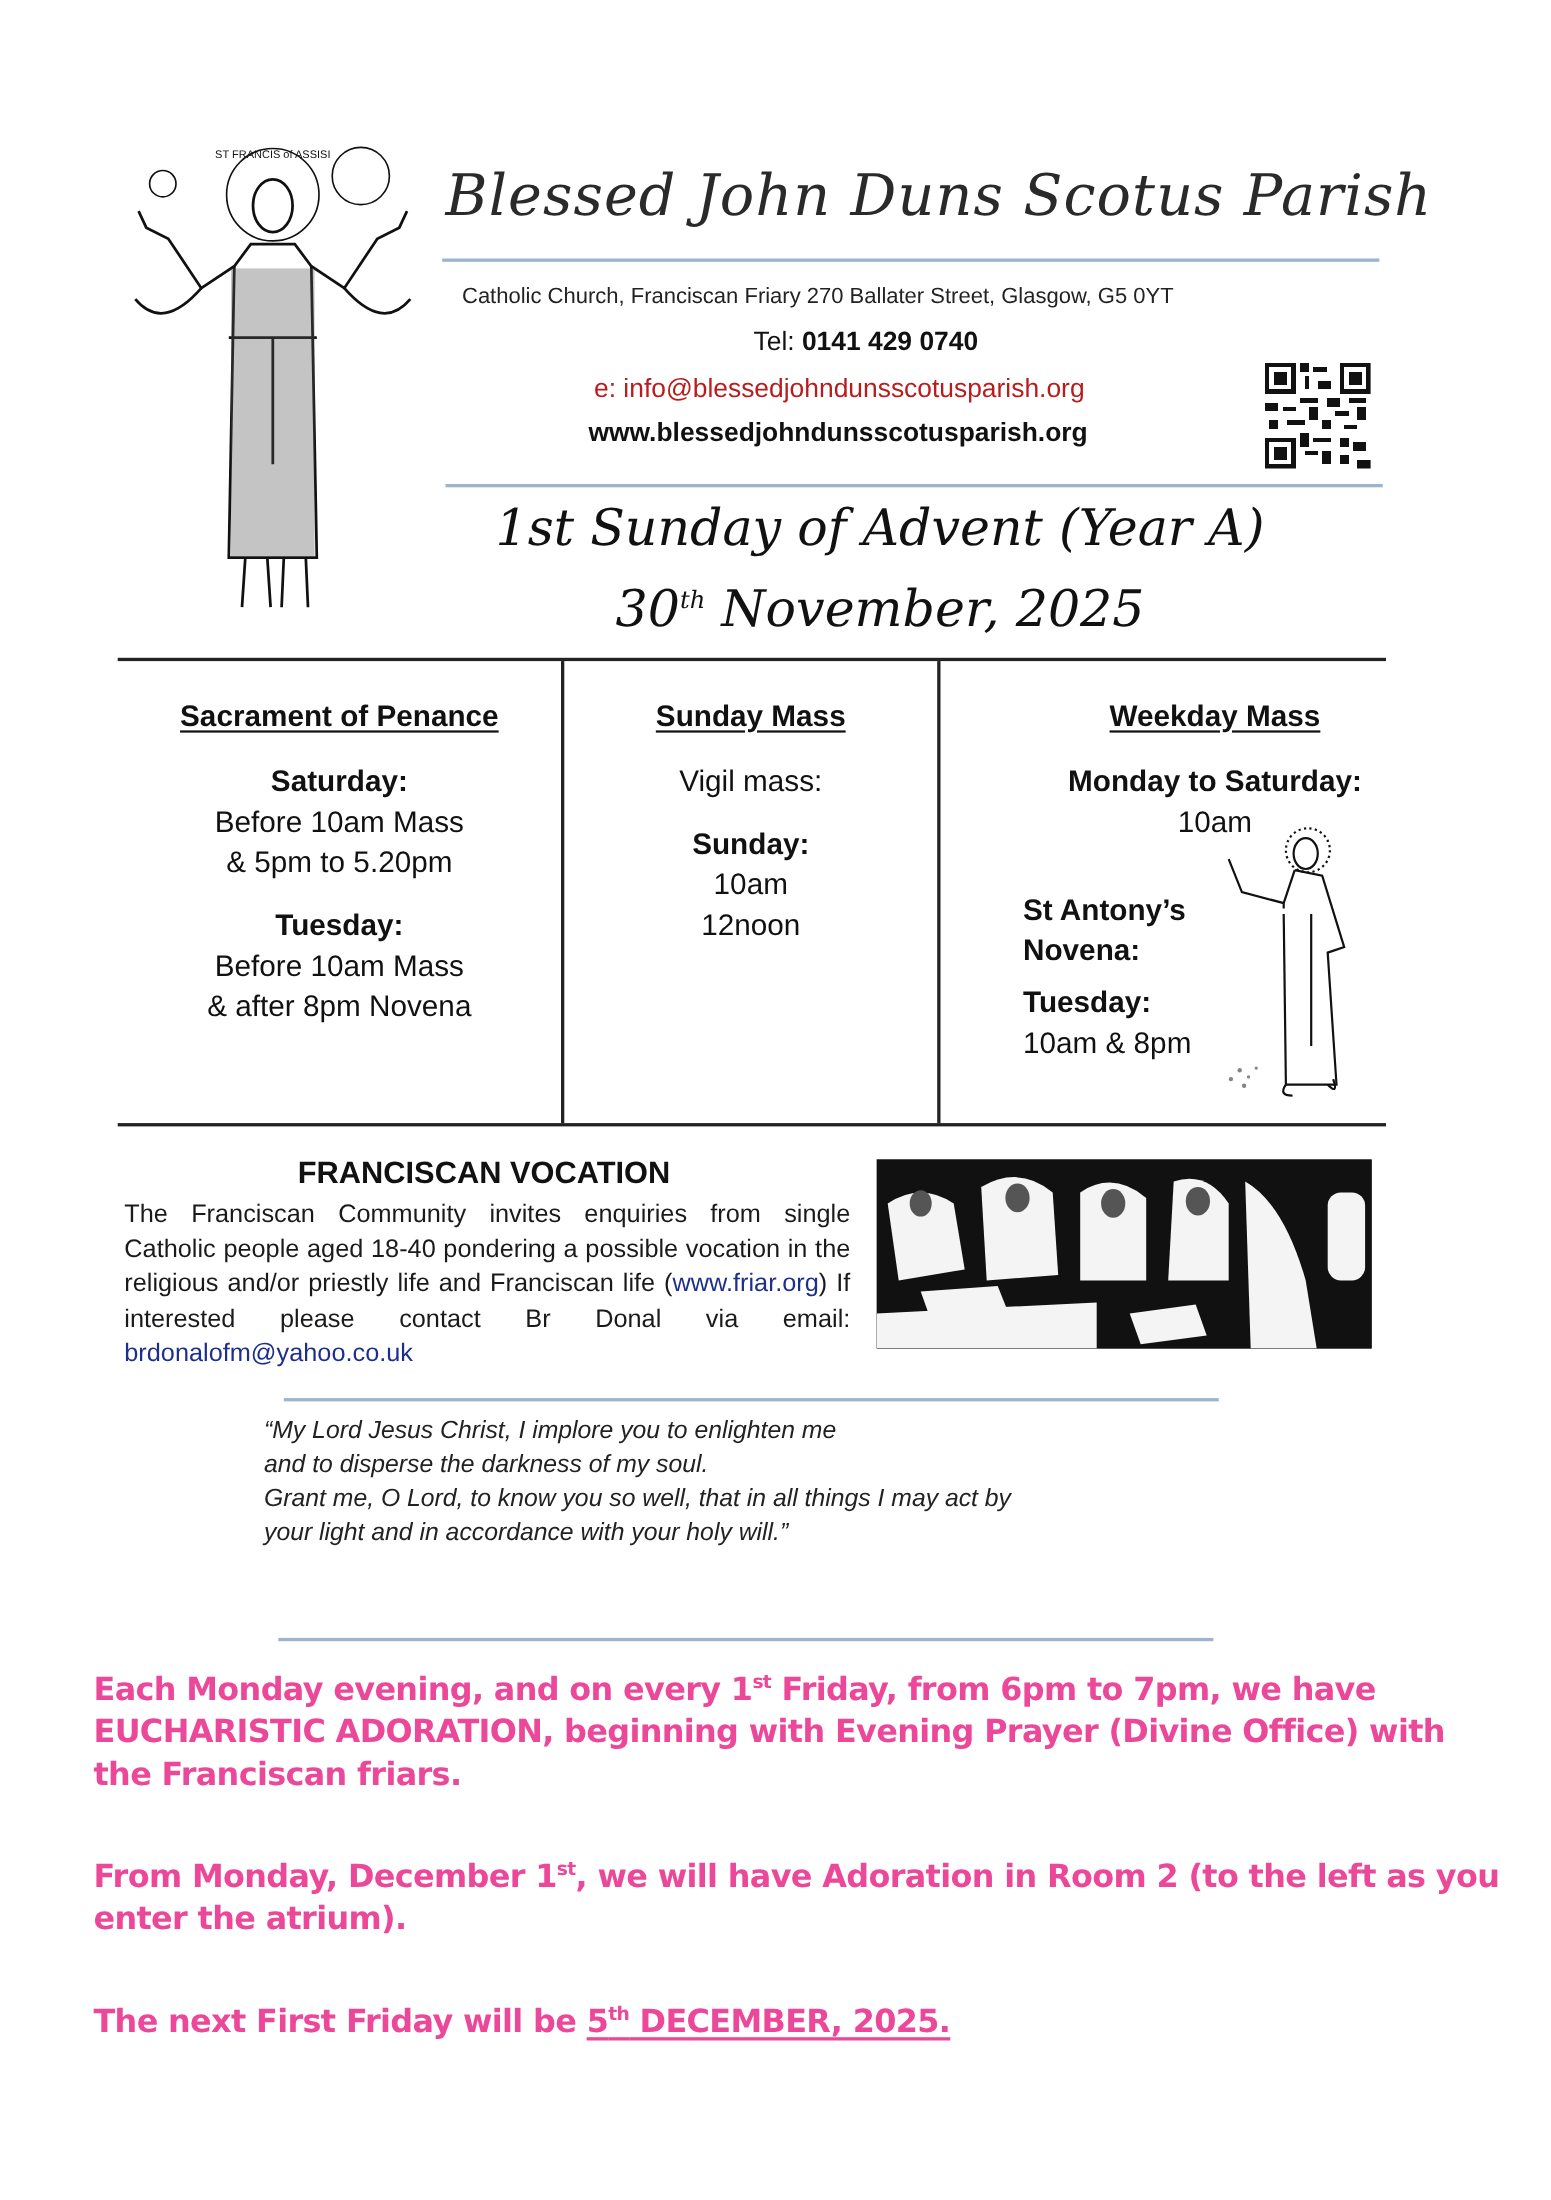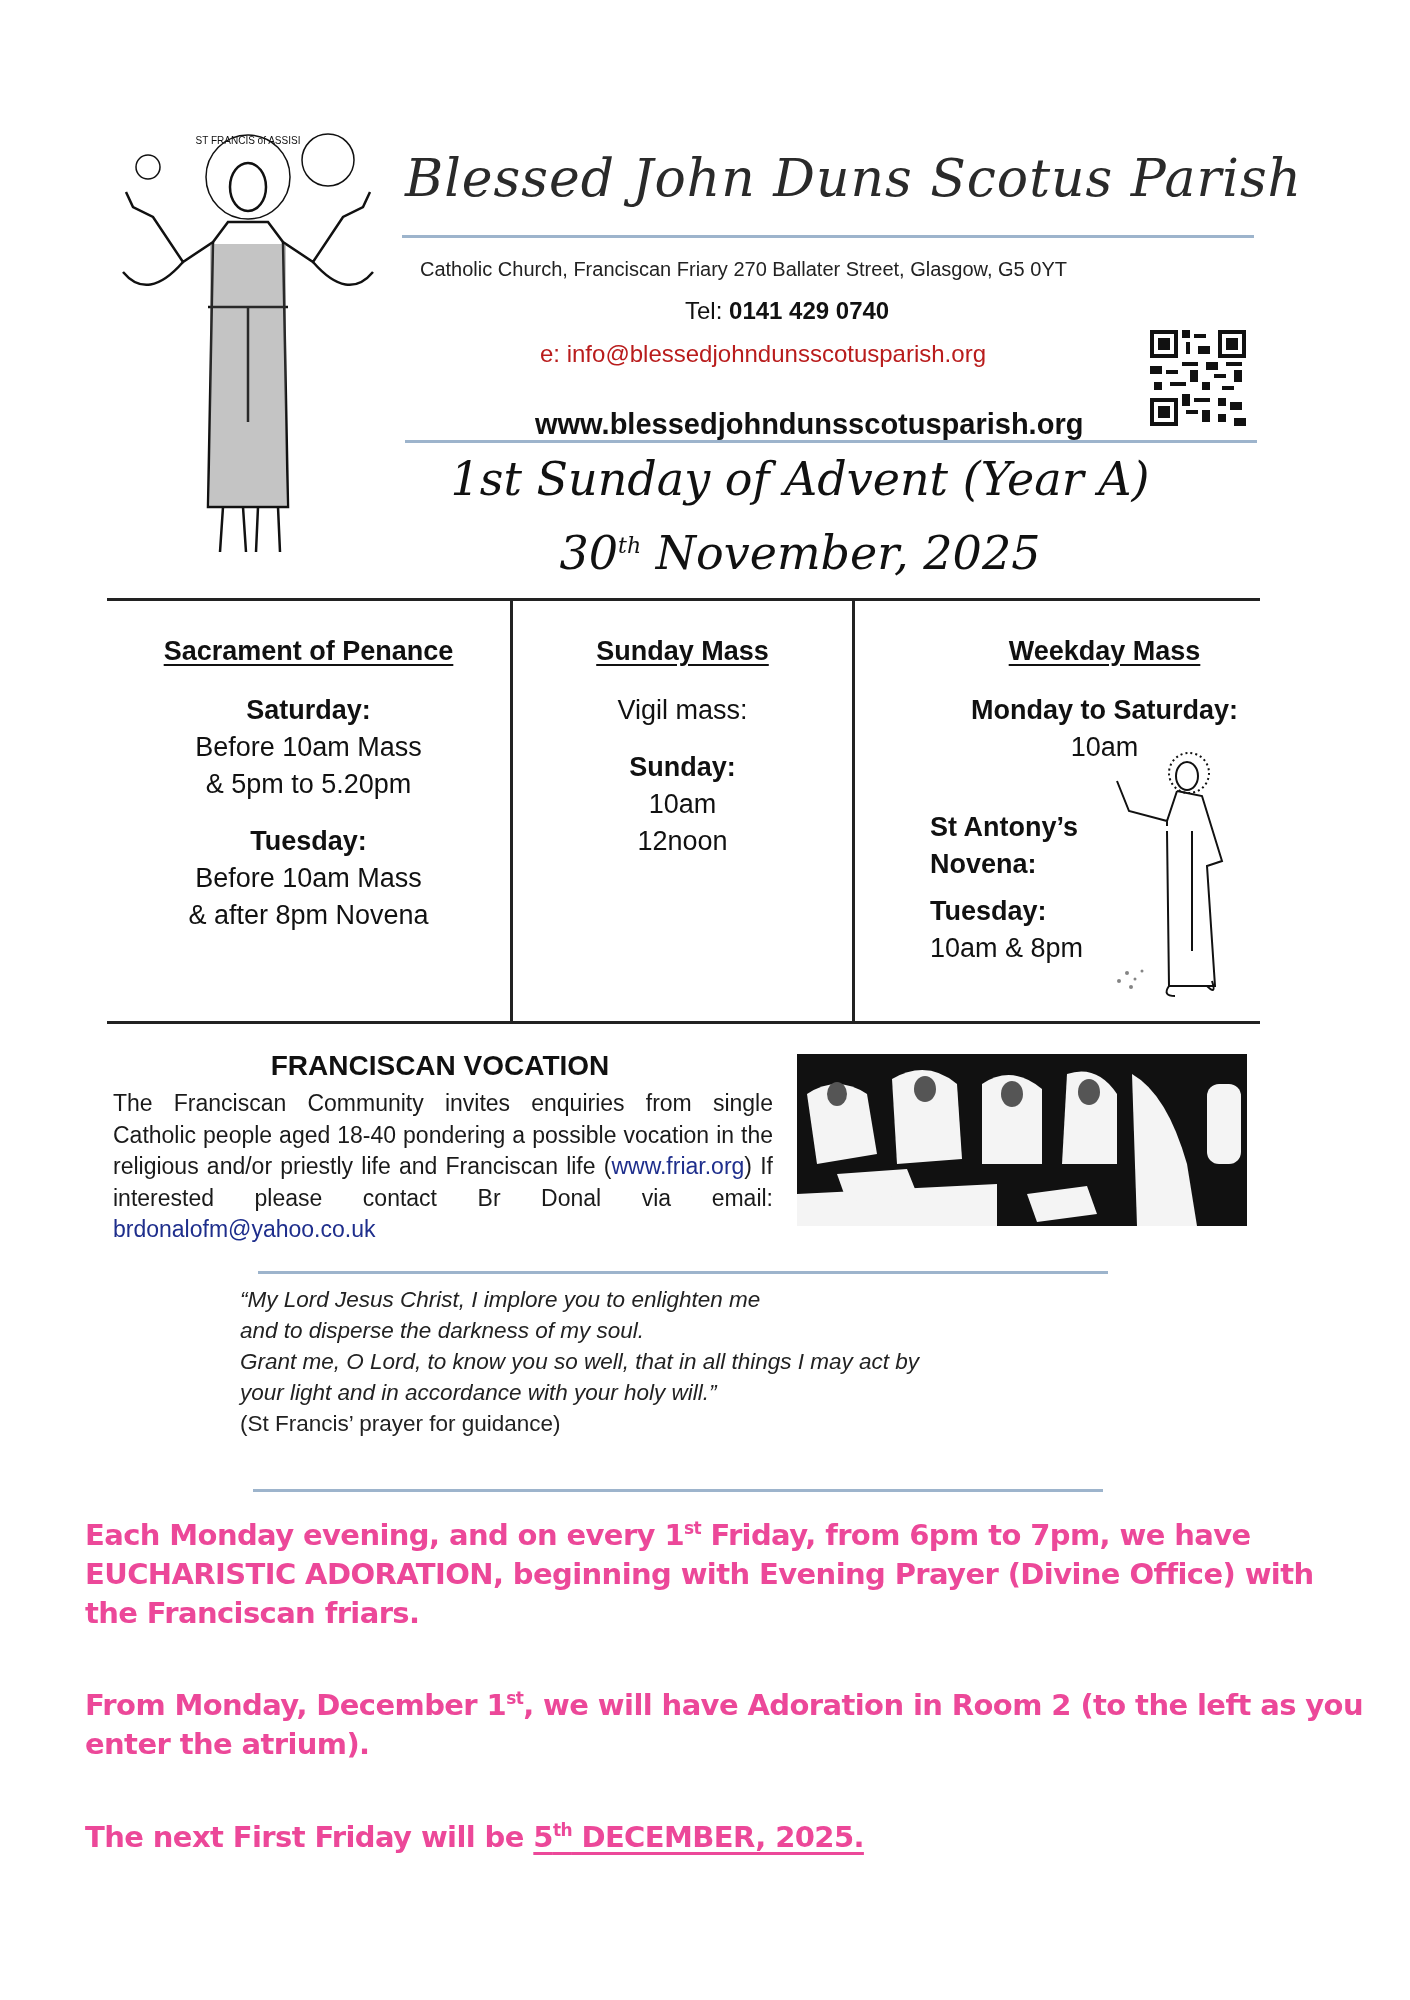--- a/index.html
+++ b/index.html
@@ -15,21 +15,21 @@
     font-family: "DejaVu Serif", serif; font-style: italic; font-size: 52px;
     color: #2a2a2a; letter-spacing: 1px; white-space: nowrap;
   }
   .blue-rule { height: 3px; background: #9db4cc; }
   #rule-top { left: 402px; top: 235px; width: 852px; }
   #rule-mid { left: 405px; top: 440px; width: 852px; }
   #address { left: 420px; top: 258px; font-size: 20px; color: #222; white-space: nowrap; }
   #phone { left: 685px; top: 297px; font-size: 24px; white-space: nowrap; }
   #phone b { font-weight: bold; }
   #email { left: 540px; top: 340px; font-size: 24px; white-space: nowrap; color: #b91c1c; }
-  #website { left: 535px; top: 380px; font-size: 29px; font-weight: bold; white-space: nowrap; margin-top: 28px; }
+  #website { left: 535px; top: 380px; font-size: 24px; font-weight: bold; white-space: nowrap; }
   #qr-code { left: 1150px; top: 330px; width: 96px; height: 96px; }
 
   #sunday-title {
     left: 440px; top: 452px; width: 720px; text-align: center;
     font-family: "DejaVu Serif", serif; font-style: italic; font-size: 46px; white-space: nowrap;
   }
   #sunday-date {
     left: 440px; top: 526px; width: 720px; text-align: center;
     font-family: "DejaVu Serif", serif; font-style: italic; font-size: 46px; white-space: nowrap;
   }
@@ -231,21 +231,20 @@
     <ellipse cx="292" cy="38" rx="11" ry="13"></ellipse>
   </g>
 </svg>
 
 <div id="rule-prayer-top" class="abs blue-rule"></div>
 <div id="prayer" class="abs">
   <div class="it">“My Lord Jesus Christ, I implore you to enlighten me</div>
   <div class="it">and to disperse the darkness of my soul.</div>
   <div class="it">Grant me, O Lord, to know you so well, that in all things I may act by</div>
   <div class="it">your light and in accordance with your holy will.”</div>
-  <div>(St Francis’ prayer for guidance)</div>
 </div>
 <div id="rule-prayer-bot" class="abs blue-rule"></div>
 
 <div id="notice-1" class="abs notice"><span>Each Monday evening, and on every 1</span><sup>st</sup><span> Friday, from 6pm to 7pm, we have EUCHARISTIC ADORATION, beginning with Evening Prayer (Divine Office) with the Franciscan friars.</span></div>
 
 <div id="notice-2" class="abs notice"><span>From Monday, December 1</span><sup>st</sup><span>, we will have Adoration in Room 2 (to the left as you enter the atrium).</span></div>
 
 <div id="notice-3" class="abs notice"><span>The next First Friday will be </span><span class="u"><span>5</span><sup>th</sup><span> DECEMBER, 2025.</span></span></div>
 
 </body></html>

